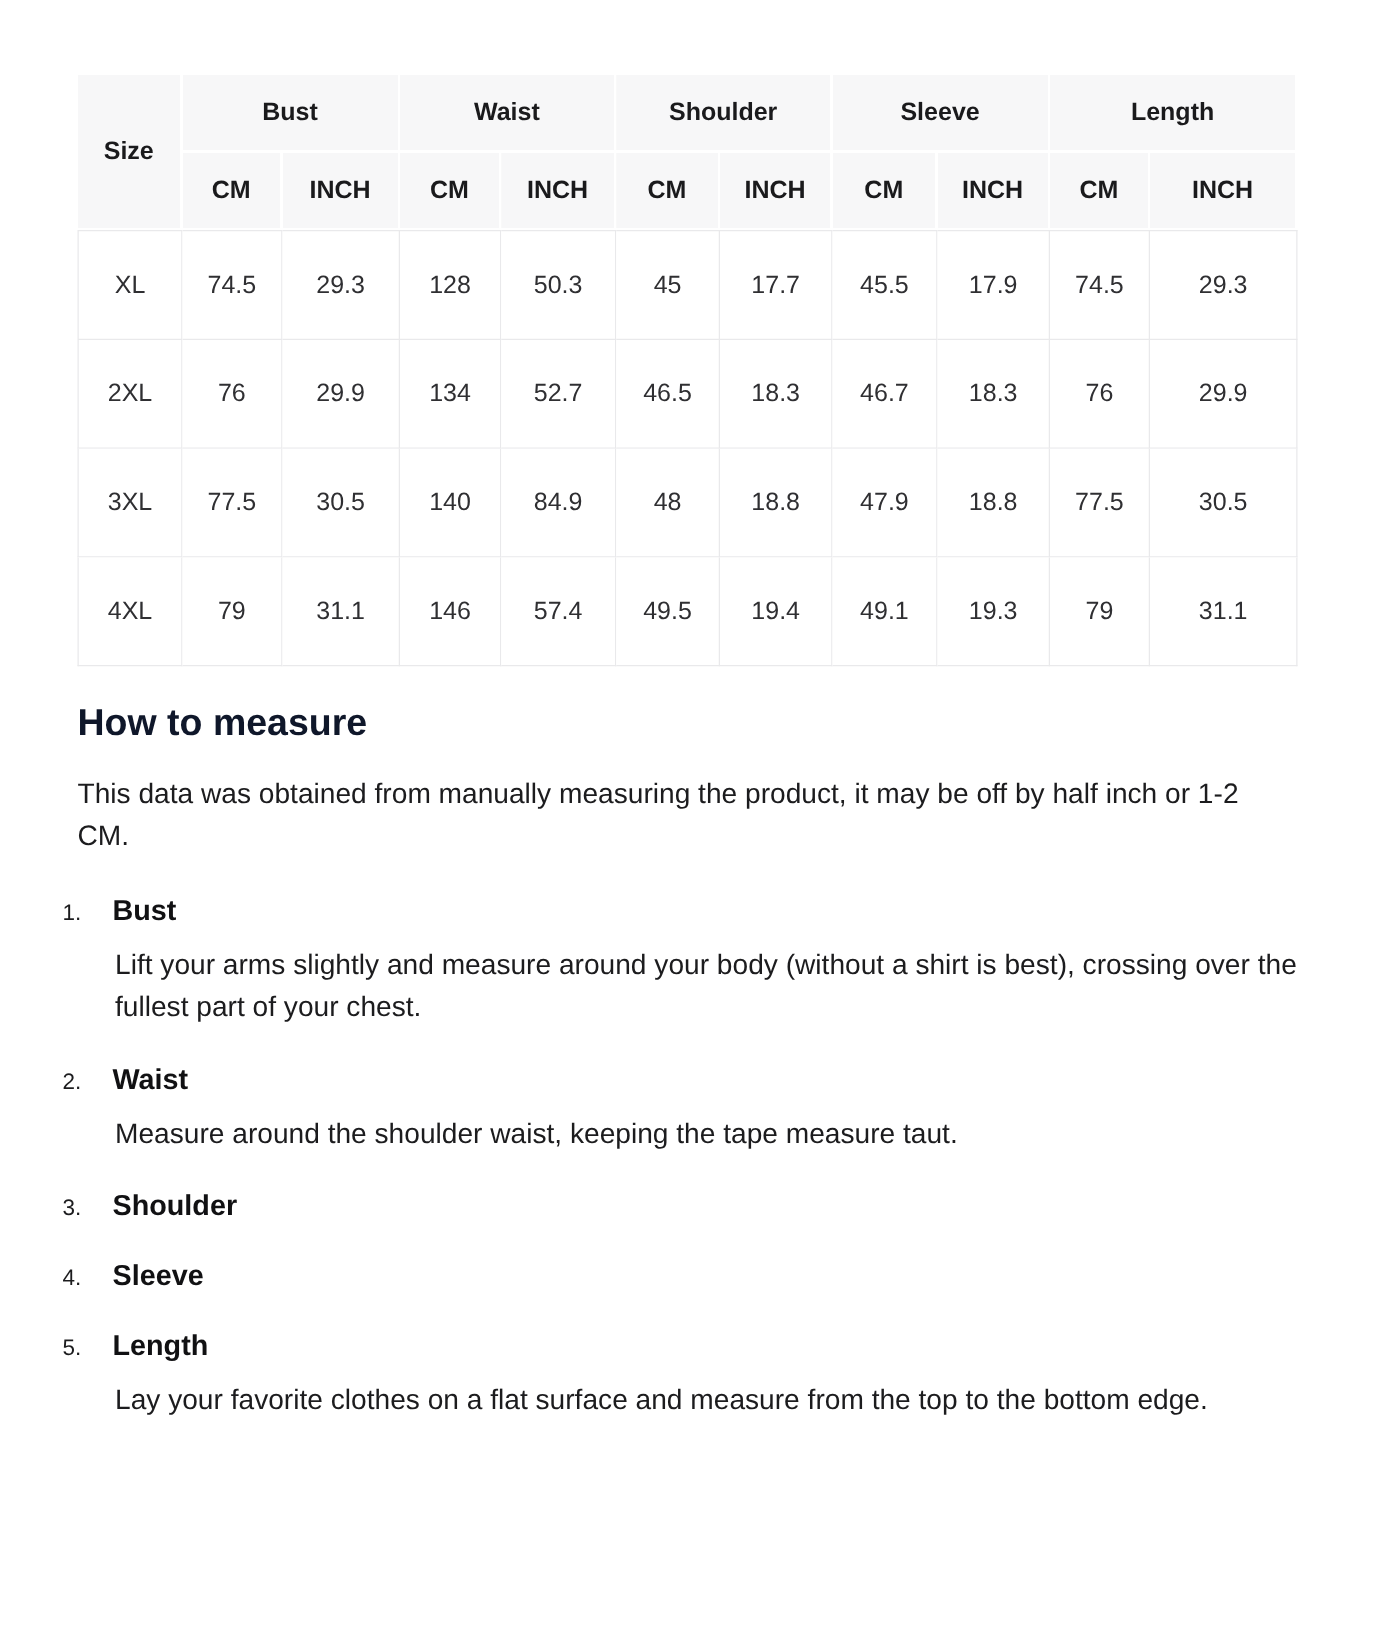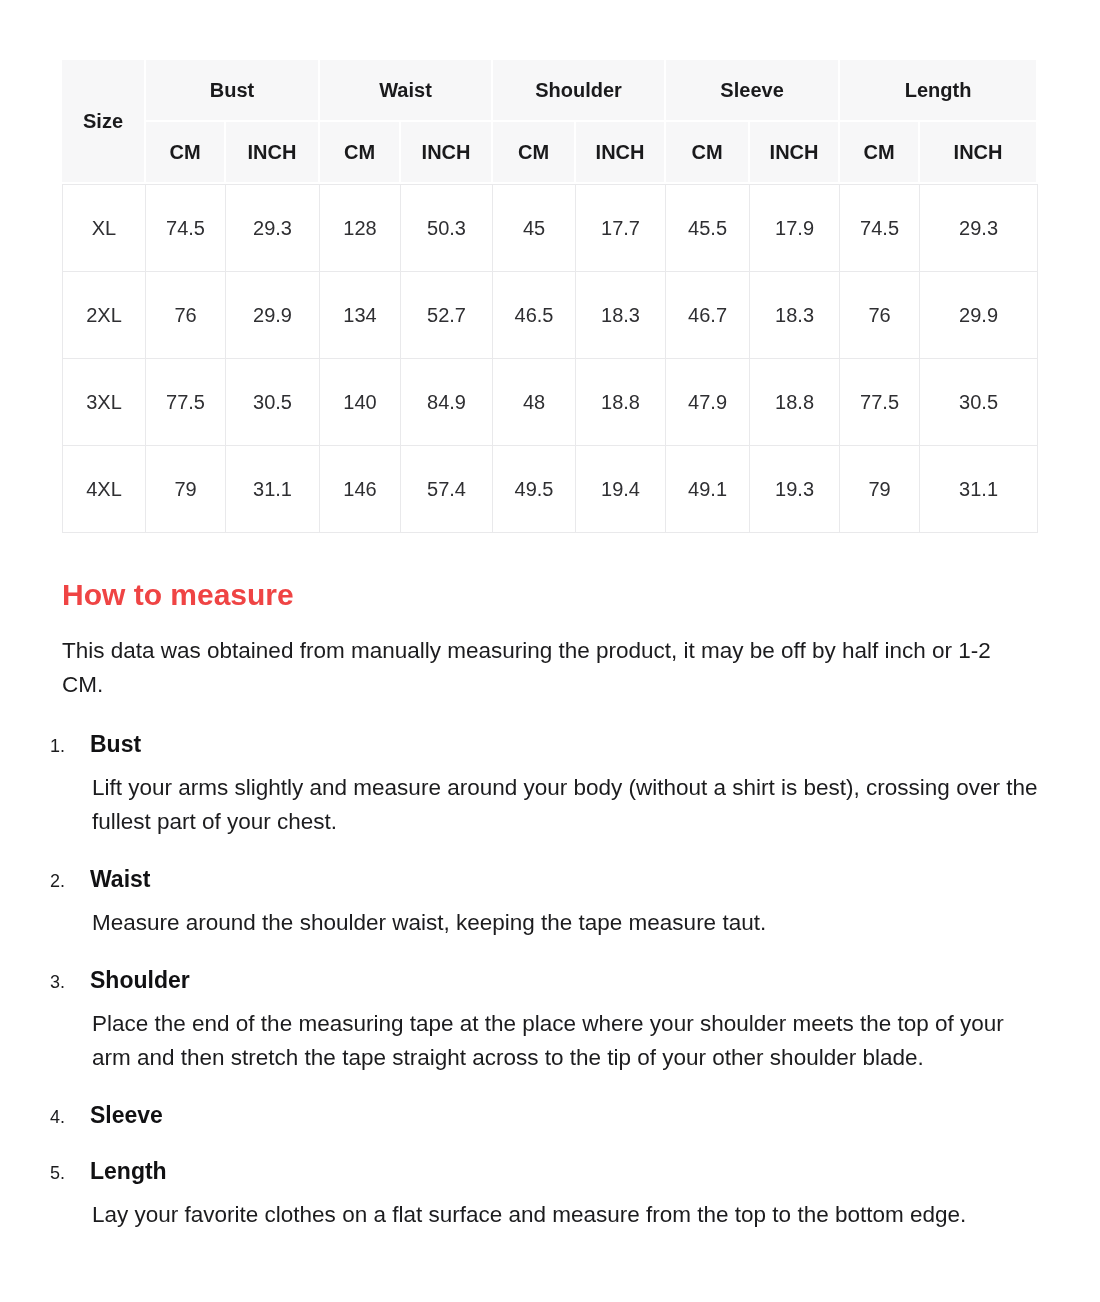--- a/index.html
+++ b/index.html
@@ -49,25 +49,25 @@
     text-align: center;
     vertical-align: middle;
     height: 62px;
     padding: 12px;
   }
   table.size-chart td:first-child { border-left: 1px solid #e9e9eb; }
   table.size-chart tbody tr:first-child td { border-top: 1px solid #e9e9eb; }
 
   
   .section-title {
-    margin: 44px 0 0 0;
+    margin: 28px 0 0 0;
     font-size: 30px;
     line-height: 36px;
     font-weight: bold;
-    color: #ef4444;
+    color: #0f172a;
   }
   .intro {
     margin: 21px 0 0 0;
     font-size: 22.5px;
     line-height: 34px;
     width: 965px;
     color: #1c1c1e;
   }
   .steps { margin-top: 26px; }
   .step { margin-top: 24px; }
@@ -213,21 +213,20 @@
           <span class="step-term">Waist</span>
         </div>
         <p class="step-desc">Measure around the shoulder waist, keeping the tape measure taut.</p>
       </div>
 
       <div class="step">
         <div class="step-head">
           <span class="step-num">3.</span>
           <span class="step-term">Shoulder</span>
         </div>
-        <p class="step-desc">Place the end of the measuring tape at the place where your shoulder meets the top of your arm and then stretch the tape straight across to the tip of your other shoulder blade.</p>
       </div>
 
       <div class="step">
         <div class="step-head">
           <span class="step-num">4.</span>
           <span class="step-term">Sleeve</span>
         </div>
       </div>
 
       <div class="step">

